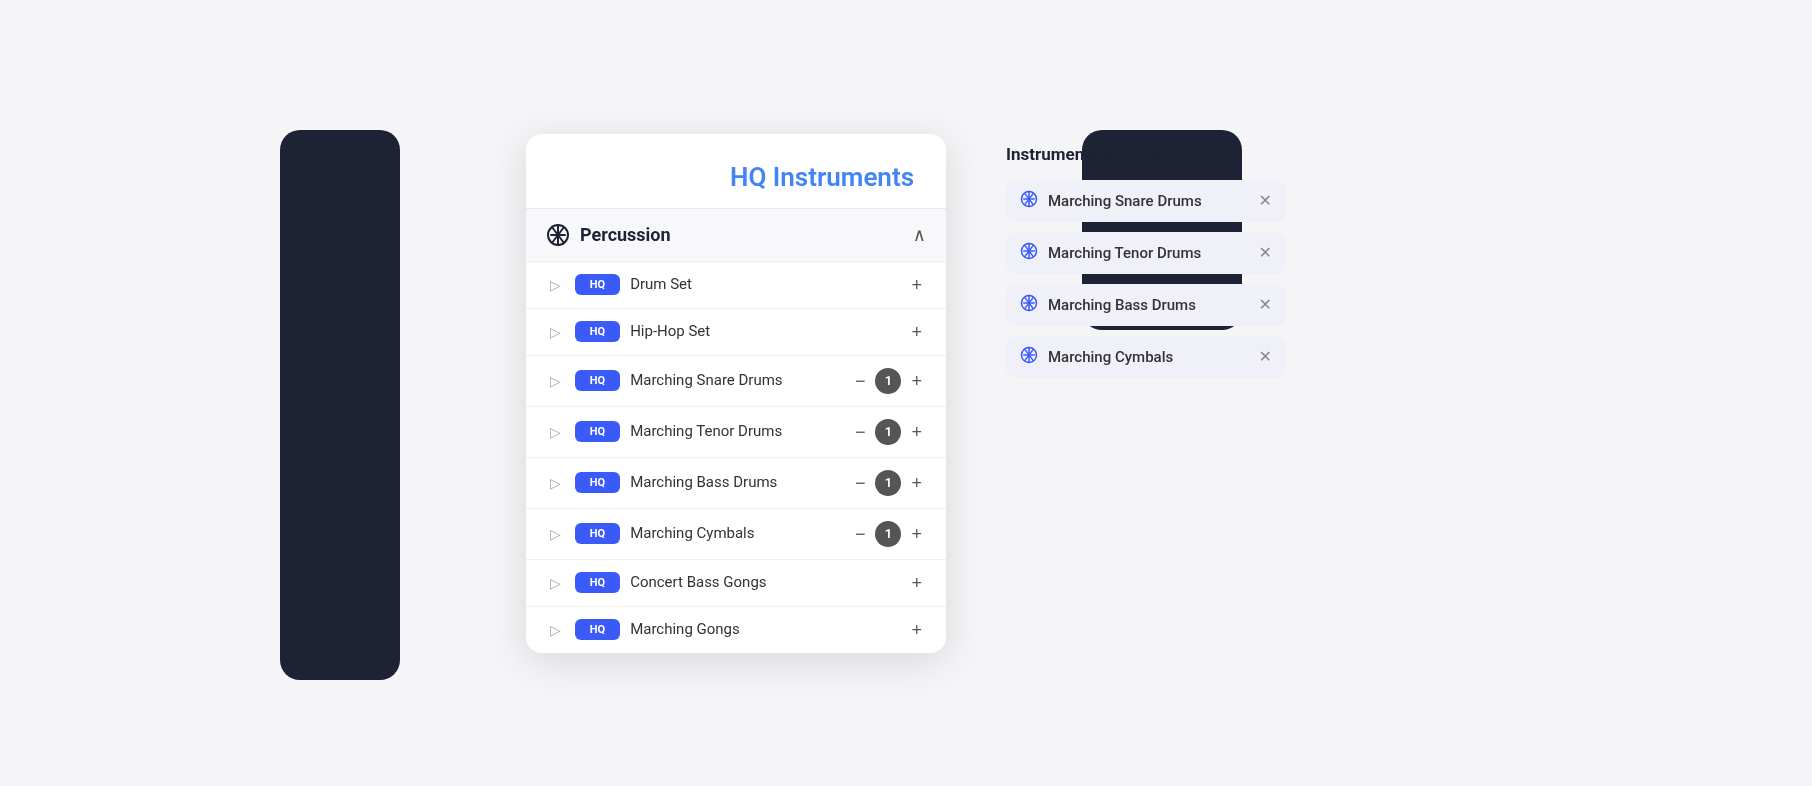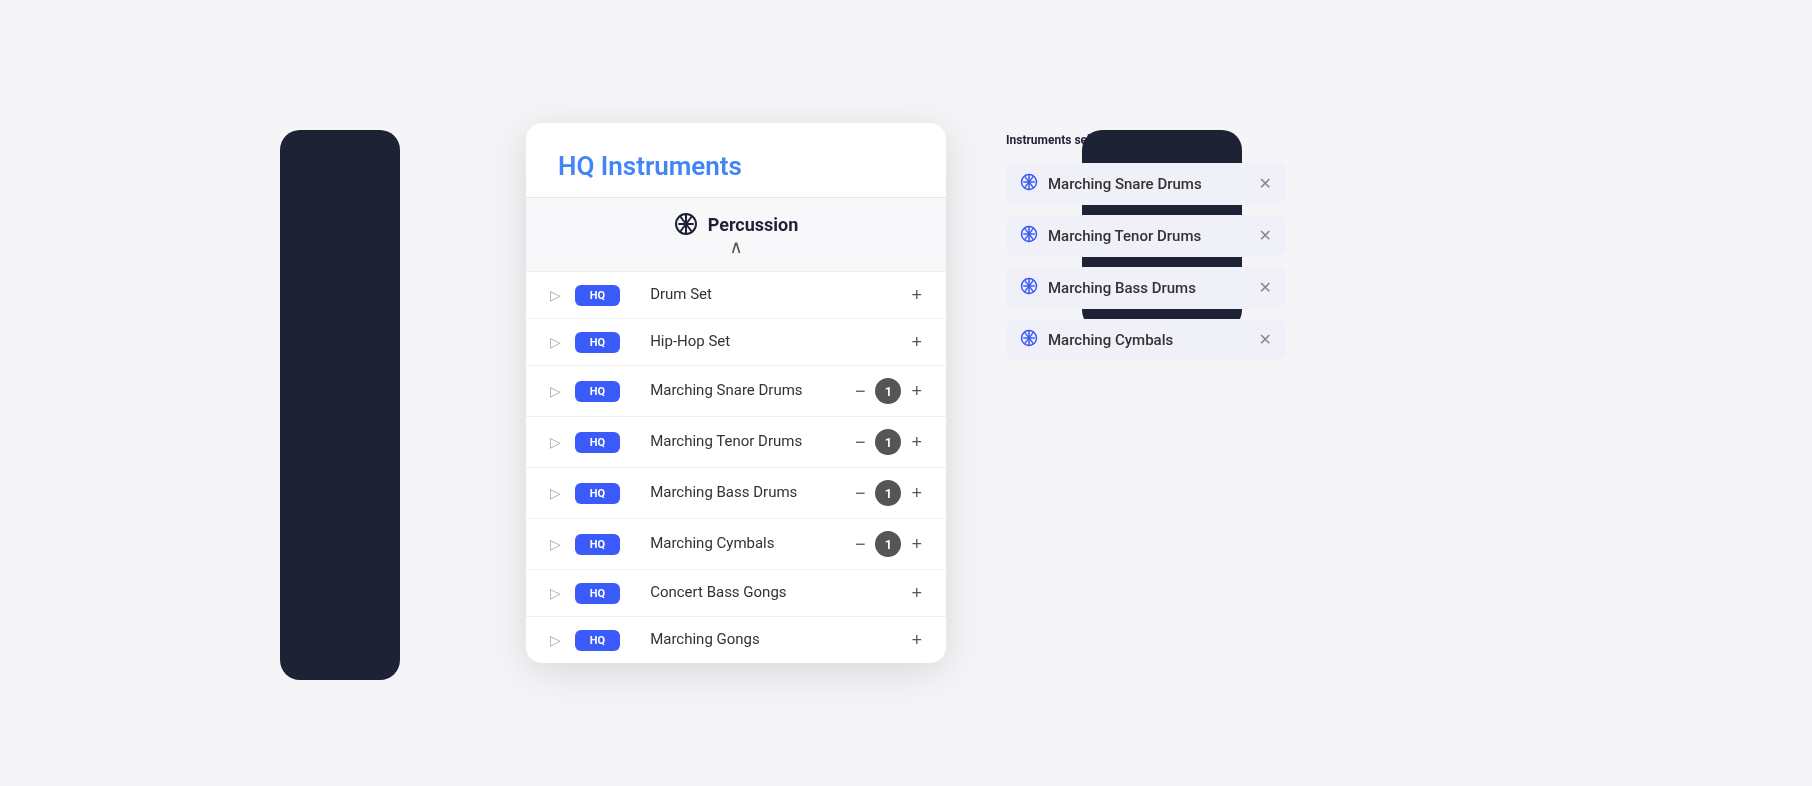--- a/index.html
+++ b/index.html
@@ -61,38 +61,37 @@
       border-radius: 16px;
       box-shadow: 0 8px 40px rgba(0,0,0,0.12);
       width: 420px;
       overflow: hidden;
       position: relative;
       z-index: 2;
     }
 
     .card-header {
       padding: 28px 32px 16px;
-      text-align: left;
+      text-align: right;
       border-bottom: 1px solid #e8e8e8;
     }
 
     .card-title {
       font-size: 26px;
       font-weight: 600;
       color: #4285f4;
     }
 
     .category-header {
       display: flex;
       align-items: center;
       justify-content: space-between;
       padding: 14px 20px;
       background: #f8f8fb;
       border-bottom: 1px solid #eee;
-      flex-direction: column;
     }
 
     .category-left {
       display: flex;
       align-items: center;
       gap: 10px;
     }
 
     .category-icon {
       width: 24px;
@@ -146,21 +145,20 @@
       padding: 4px 15px;
       border-radius: 6px;
       flex-shrink: 0;
     }
 
     .instrument-name {
       flex: 1;
       font-size: 15px;
       color: #333;
       line-height: 1.3;
-      margin-left: 20px;
     }
 
     .controls {
       display: flex;
       align-items: center;
       gap: 6px;
       flex-shrink: 0;
     }
 
     .minus-btn, .plus-btn {
@@ -190,21 +188,21 @@
       margin-left: auto;
     }
 
     
     .selected-panel {
       width: 280px;
       padding: 10px 0;
     }
 
     .selected-title {
-      font-size: 12px;
+      font-size: 17px;
       font-weight: 700;
       color: #1e2235;
       margin-bottom: 16px;
     }
 
     .selected-item {
       display: flex;
       align-items: center;
       background: #f0f0f8;
       border-radius: 10px;

